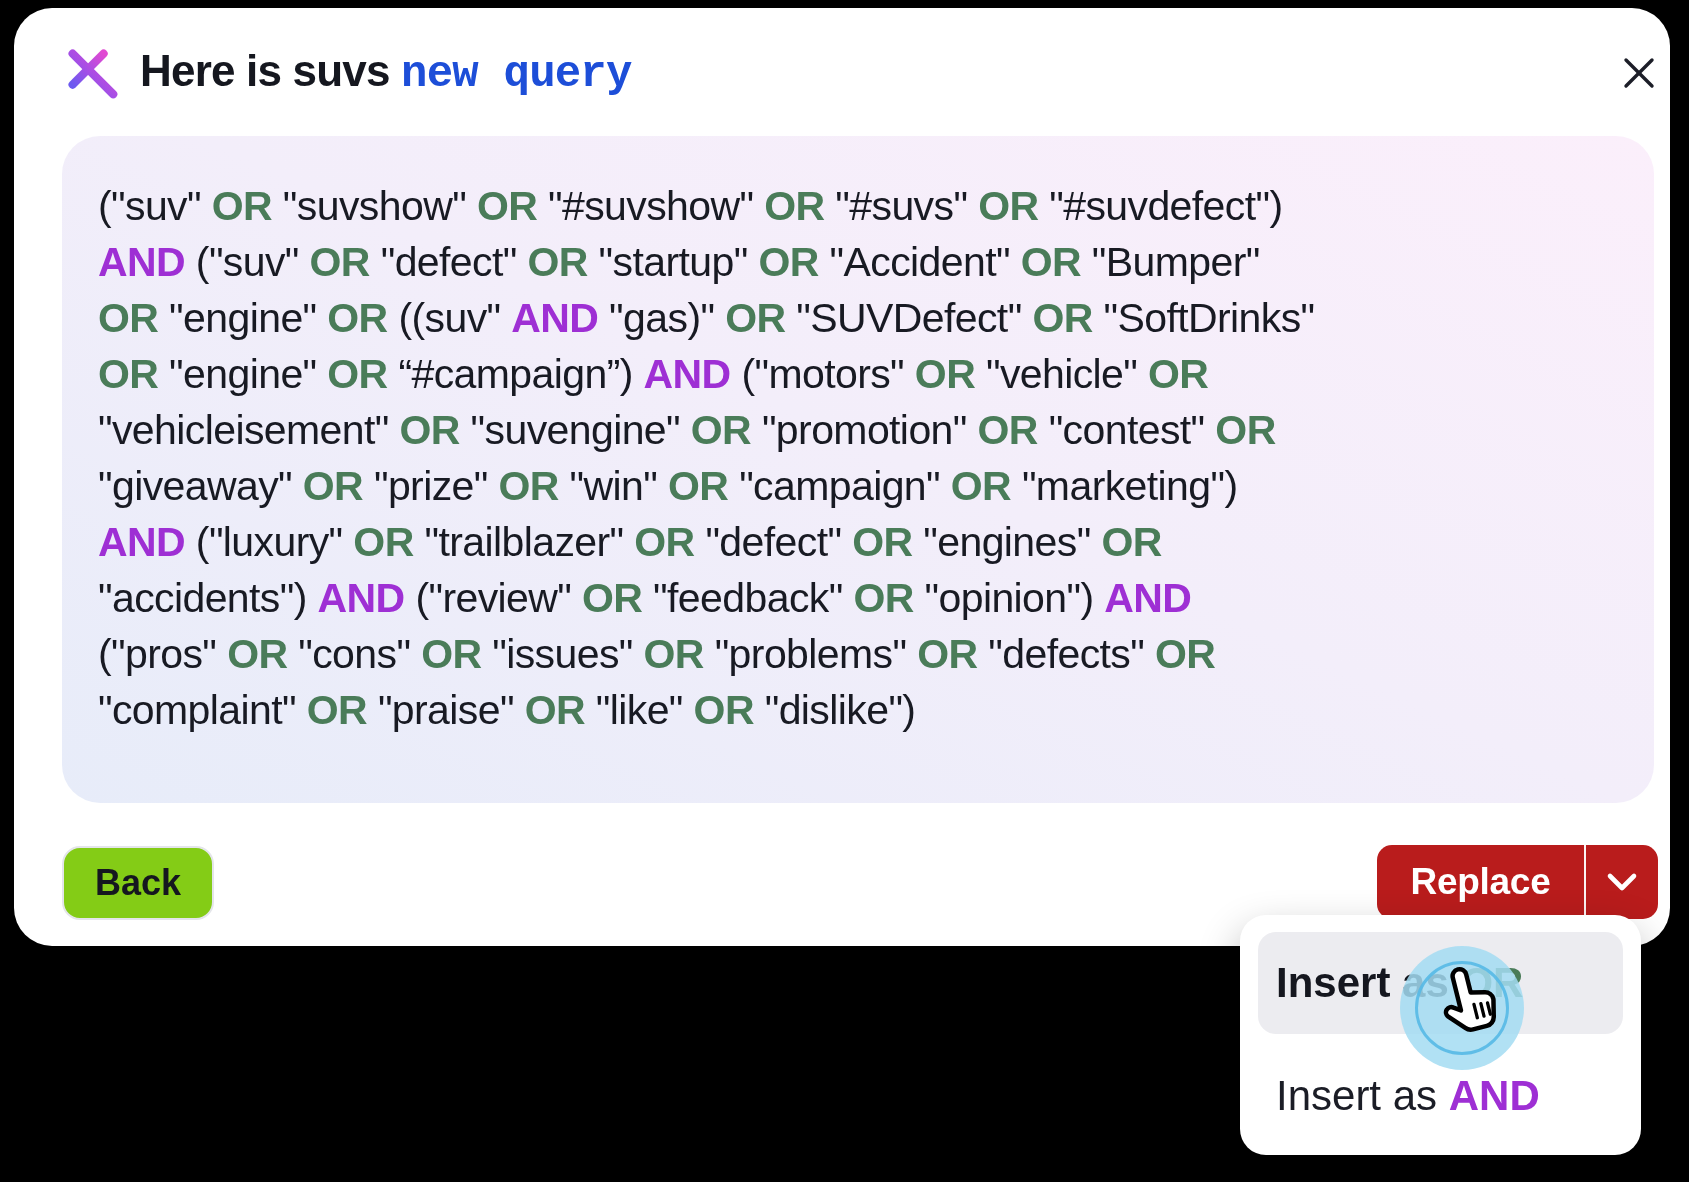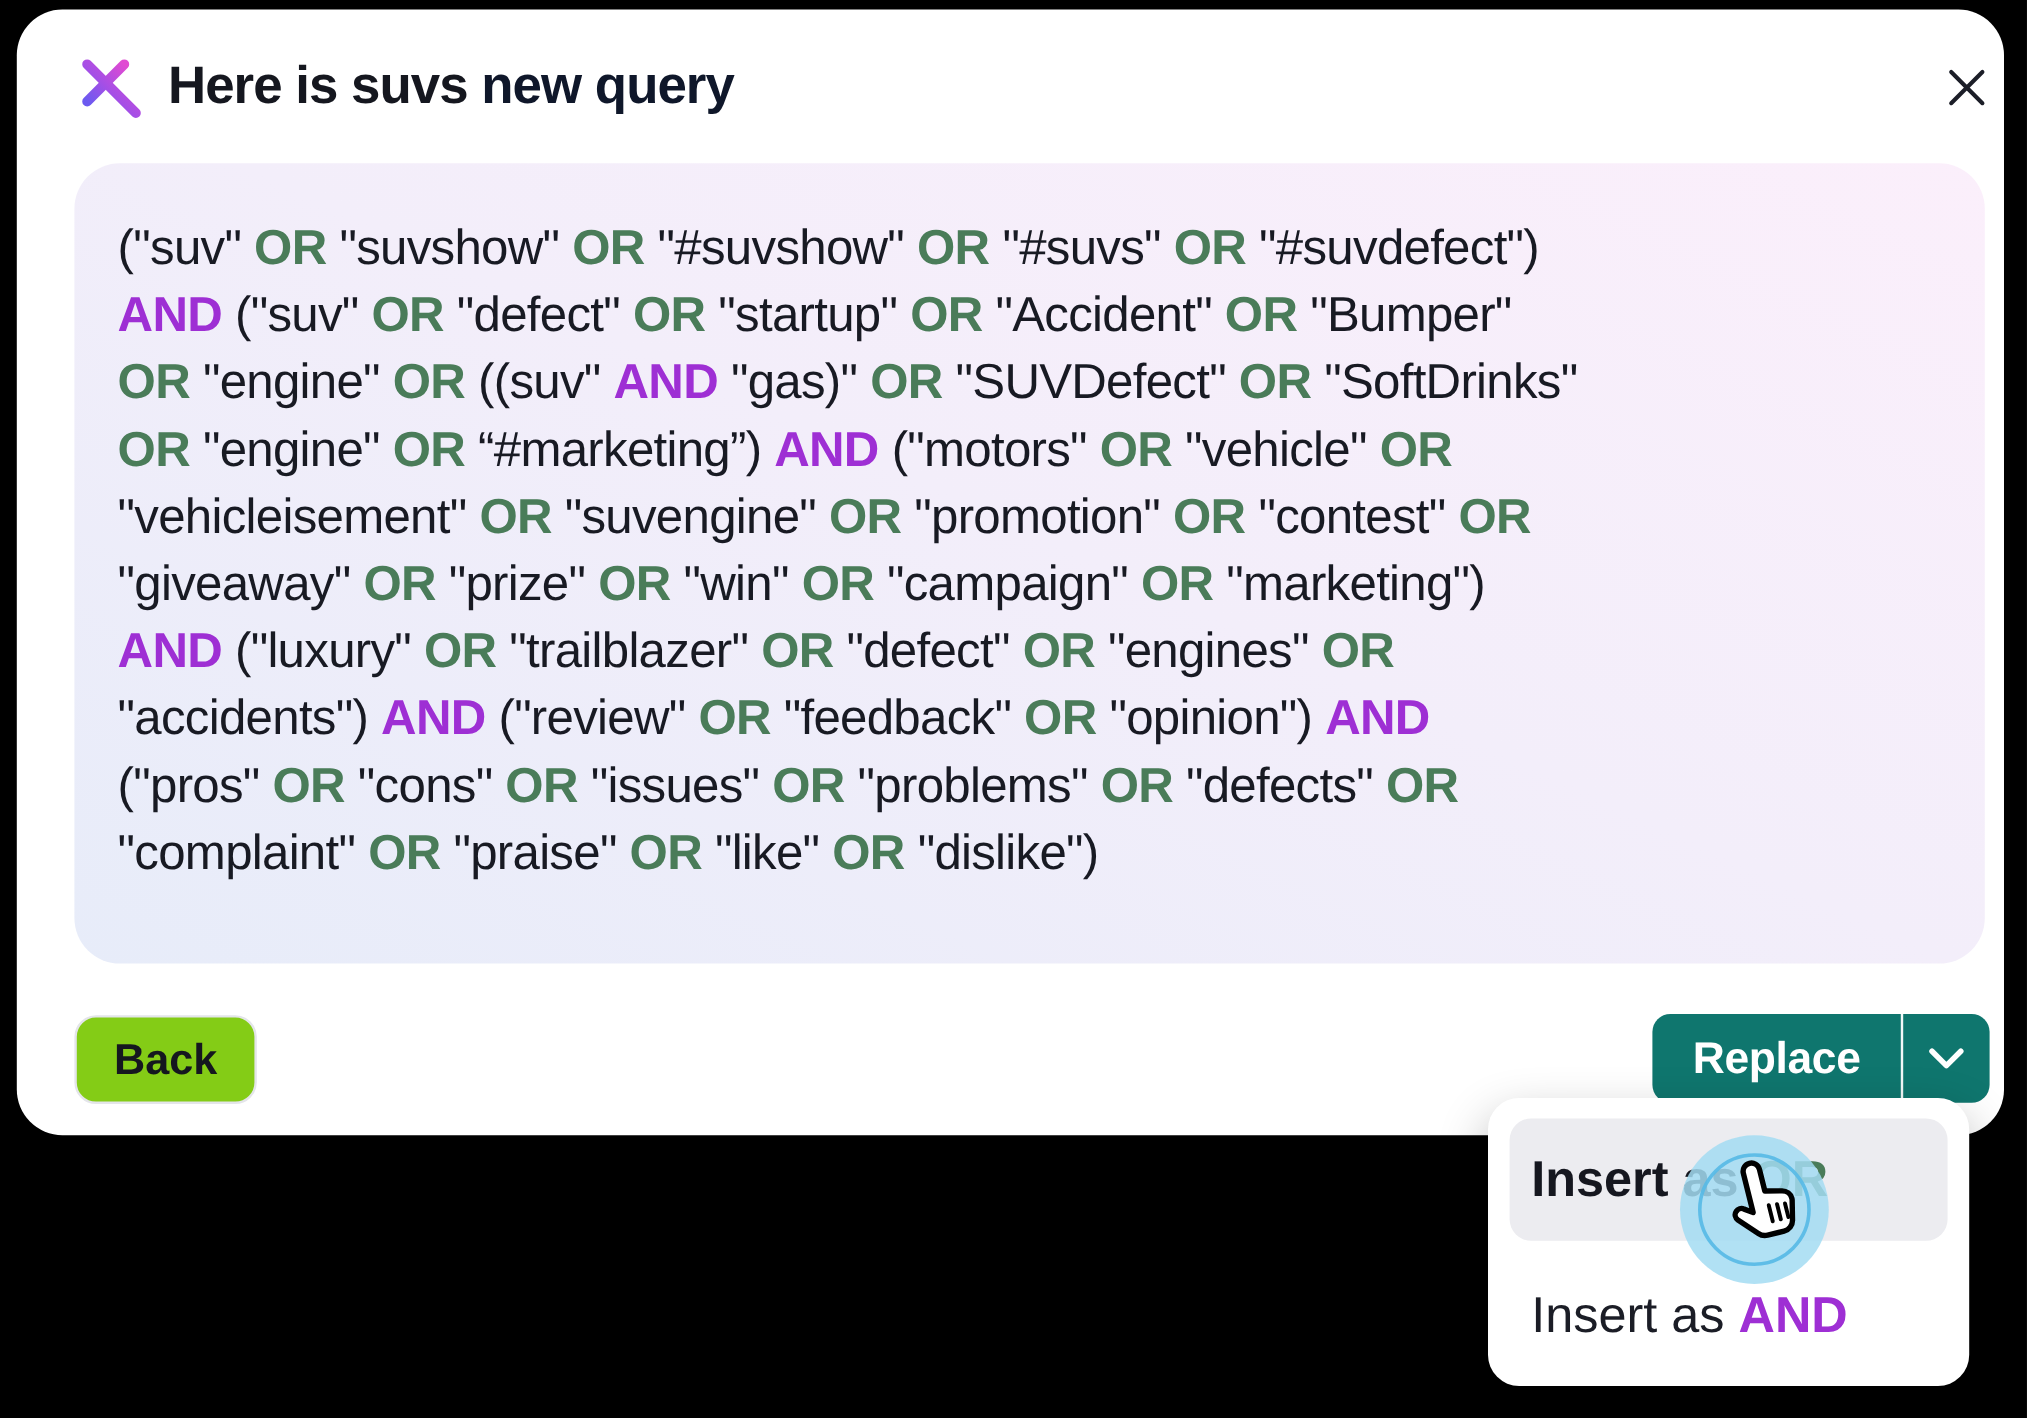--- a/index.html
+++ b/index.html
@@ -8,21 +8,21 @@
     font-family:"Liberation Sans", sans-serif;
   }
   .modal {
     position:absolute; left:14px; top:8px; width:1656px; height:938px;
     background:#ffffff; border-radius:38px;
     box-shadow:0 24px 55px rgba(0,0,0,.40);
   }
   .header { position:absolute; left:48px; top:34px; height:60px; display:flex; align-items:center; gap:20px; }
   .spark { width:58px; height:58px; flex:0 0 auto; }
   .title { font-size:44px; font-weight:700; color:#15171f; letter-spacing:-0.8px; white-space:pre; }
-  .title .accent { color:#0f172a; }
+  .title .accent { color:#1d4ed8;font-family:Liberation Mono, monospace; }
   .close-btn {
     position:absolute; left:1598px; top:38px; width:54px; height:54px;
     display:flex; align-items:center; justify-content:center; cursor:pointer; background:none; border:none; padding:0;
   }
   .query-box {
     position:absolute; left:48px; top:128px; width:1592px; height:667px;
     border-radius:38px; box-sizing:border-box; padding:42px 36px;
     background:linear-gradient(205deg,#fbeffb 0%,#f3eefa 48%,#e7ecf9 100%);
   }
   .query-text { font-size:41px; line-height:56px; font-weight:500; color:#181a23; letter-spacing:-0.6px; }
@@ -30,21 +30,21 @@
   .kw-or  { color:#4a7c59; font-weight:700; }
   .kw-and { color:#9e2fd4; font-weight:700; }
   .back-btn {
     position:absolute; left:48px; top:838px; width:152px; height:74px;
     background:#84cc16; border:2px solid #e4e5ea; border-radius:18px; box-sizing:border-box;
     display:flex; align-items:center; justify-content:center;
     font-family:"Liberation Sans",sans-serif; font-size:36px; font-weight:600; color:#15171f; cursor:pointer;
   }
   .replace-btn {
     position:absolute; left:1363px; top:837px; width:281px; height:74px;
-    background:#0f766e; border-radius:15px; display:flex; overflow:hidden; cursor:pointer;
+    background:#b91c1c; border-radius:15px; display:flex; overflow:hidden; cursor:pointer;
   }
   .replace-main {
     flex:1; display:flex; align-items:center; justify-content:center;
     color:#fff; font-size:37px; font-weight:600; letter-spacing:-0.3px;
     border-right:2px solid rgba(255,255,255,.95);
   }
   .replace-caret { width:72px; display:flex; align-items:center; justify-content:center; }
   .dropdown {
     position:absolute; left:1240px; top:915px; width:401px; height:240px;
     background:#fff; border-radius:26px; box-shadow:0 18px 42px rgba(0,0,0,.30); z-index:5;
@@ -90,21 +90,21 @@
           <path d="M32 6 L6 32"></path>
       </g>
     </svg>
   </button>
 
   <div class="query-box">
     <div class="query-text">
         <div class="qline"><span class="plain">("suv" </span><span class="kw-or">OR</span><span class="plain"> "suvshow" </span><span class="kw-or">OR</span><span class="plain"> "#suvshow" </span><span class="kw-or">OR</span><span class="plain"> "#suvs" </span><span class="kw-or">OR</span><span class="plain"> "#suvdefect")</span></div>
         <div class="qline"><span class="kw-and">AND</span><span class="plain"> ("suv" </span><span class="kw-or">OR</span><span class="plain"> "defect" </span><span class="kw-or">OR</span><span class="plain"> "startup" </span><span class="kw-or">OR</span><span class="plain"> "Accident" </span><span class="kw-or">OR</span><span class="plain"> "Bumper"</span></div>
         <div class="qline"><span class="kw-or">OR</span><span class="plain"> "engine" </span><span class="kw-or">OR</span><span class="plain"> ((suv" </span><span class="kw-and">AND</span><span class="plain"> "gas)" </span><span class="kw-or">OR</span><span class="plain"> "SUVDefect" </span><span class="kw-or">OR</span><span class="plain"> "SoftDrinks"</span></div>
-        <div class="qline"><span class="kw-or">OR</span><span class="plain"> "engine" </span><span class="kw-or">OR</span><span class="plain"> “#marketing”) </span><span class="kw-and">AND</span><span class="plain"> ("motors" </span><span class="kw-or">OR</span><span class="plain"> "vehicle" </span><span class="kw-or">OR</span></div>
+        <div class="qline"><span class="kw-or">OR</span><span class="plain"> "engine" </span><span class="kw-or">OR</span><span class="plain"> “#campaign”) </span><span class="kw-and">AND</span><span class="plain"> ("motors" </span><span class="kw-or">OR</span><span class="plain"> "vehicle" </span><span class="kw-or">OR</span></div>
         <div class="qline"><span class="plain">"vehicleisement" </span><span class="kw-or">OR</span><span class="plain"> "suvengine" </span><span class="kw-or">OR</span><span class="plain"> "promotion" </span><span class="kw-or">OR</span><span class="plain"> "contest" </span><span class="kw-or">OR</span></div>
         <div class="qline"><span class="plain">"giveaway" </span><span class="kw-or">OR</span><span class="plain"> "prize" </span><span class="kw-or">OR</span><span class="plain"> "win" </span><span class="kw-or">OR</span><span class="plain"> "campaign" </span><span class="kw-or">OR</span><span class="plain"> "marketing")</span></div>
         <div class="qline"><span class="kw-and">AND</span><span class="plain"> ("luxury" </span><span class="kw-or">OR</span><span class="plain"> "trailblazer" </span><span class="kw-or">OR</span><span class="plain"> "defect" </span><span class="kw-or">OR</span><span class="plain"> "engines" </span><span class="kw-or">OR</span></div>
         <div class="qline"><span class="plain">"accidents") </span><span class="kw-and">AND</span><span class="plain"> ("review" </span><span class="kw-or">OR</span><span class="plain"> "feedback" </span><span class="kw-or">OR</span><span class="plain"> "opinion") </span><span class="kw-and">AND</span></div>
         <div class="qline"><span class="plain">("pros" </span><span class="kw-or">OR</span><span class="plain"> "cons" </span><span class="kw-or">OR</span><span class="plain"> "issues" </span><span class="kw-or">OR</span><span class="plain"> "problems" </span><span class="kw-or">OR</span><span class="plain"> "defects" </span><span class="kw-or">OR</span></div>
         <div class="qline"><span class="plain">"complaint" </span><span class="kw-or">OR</span><span class="plain"> "praise" </span><span class="kw-or">OR</span><span class="plain"> "like" </span><span class="kw-or">OR</span><span class="plain"> "dislike")</span></div>
       </div>
   </div>
 
   <button class="back-btn">Back</button>

